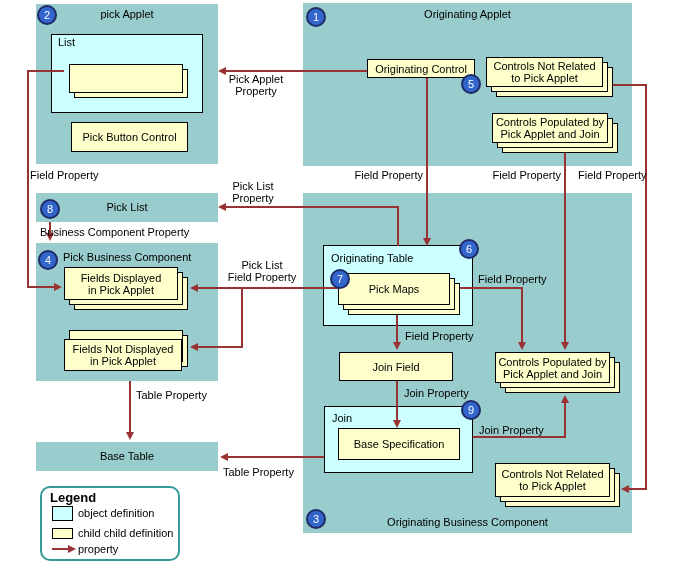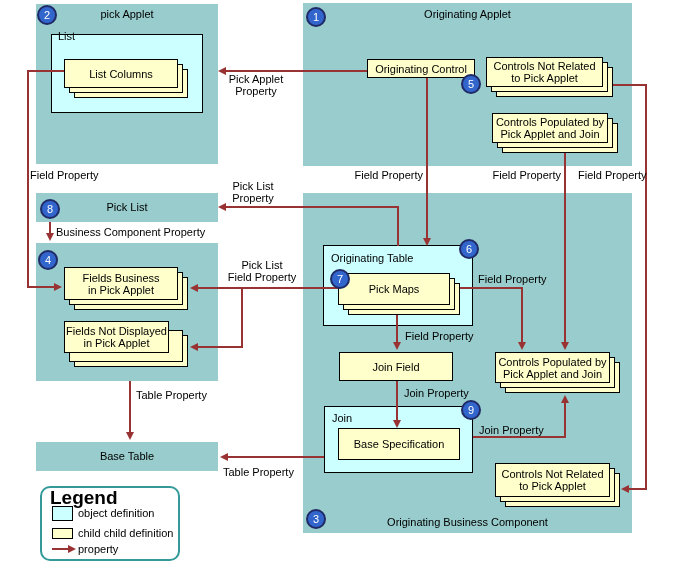--- a/index.html
+++ b/index.html
@@ -20,44 +20,45 @@
          justify-content:center;box-sizing:border-box;z-index:30;}
   .hline{position:absolute;height:2px;background:#993333;z-index:5;}
   .vline{position:absolute;width:2px;background:#993333;z-index:5;}
   .arr{position:absolute;width:0;height:0;z-index:6;}
   .arr.left{border-top:4px solid transparent;border-bottom:4px solid transparent;border-right:8px solid #993333;}
   .arr.right{border-top:4px solid transparent;border-bottom:4px solid transparent;border-left:8px solid #993333;}
   .arr.down{border-left:4px solid transparent;border-right:4px solid transparent;border-top:8px solid #993333;}
   .arr.up{border-left:4px solid transparent;border-right:4px solid transparent;border-bottom:8px solid #993333;}
   .legend{position:absolute;left:40px;top:486px;width:136px;height:71px;background:#fff;
           border:2px solid #339999;border-radius:10px;z-index:20;}
-  .legend .ltitle{position:absolute;left:8px;top:3px;font-size:19px;font-weight:bold;line-height:14px;}
+  .legend .ltitle{position:absolute;left:8px;top:3px;font-size:13px;font-weight:bold;line-height:14px;}
   .legend .swatch{position:absolute;border:1px solid #000;box-sizing:border-box;}
   .legend .ltxt{position:absolute;font-size:11px;line-height:12px;white-space:nowrap;}
 </style>
 </head>
 <body>
 
 <div class="canvas">
 
   <div class="abs teal" style="left:36px;top:4px;width:182px;height:160px"></div>
   <div class="abs teal" style="left:303px;top:3px;width:329px;height:163px"></div>
   <div class="abs teal" style="left:36px;top:193px;width:182px;height:29px"></div>
   <div class="abs teal" style="left:36px;top:243px;width:182px;height:138px"></div>
   <div class="abs teal" style="left:36px;top:442px;width:182px;height:29px"></div>
   <div class="abs teal" style="left:303px;top:193px;width:329px;height:340px"></div>
 
   <div class="ttl center" style="left:36px;top:7px;width:182px;height:14px">pick Applet</div>
   <div class="ttl center" style="left:303px;top:7px;width:329px;height:14px">Originating Applet</div>
   <div class="ttl center" style="left:36px;top:200px;width:182px;height:14px">Pick List</div>
+  <div class="ttl" style="left:63px;top:251px">Pick Business Component</div>
   <div class="ttl center" style="left:36px;top:449px;width:182px;height:14px">Base Table</div>
   <div class="ttl center" style="left:303px;top:515px;width:329px;height:14px">Originating Business Component</div>
 
   <div class="abs cyan" style="left:51px;top:34px;width:152px;height:79px"></div>
-  <div class="ttl" style="left:58px;top:30px">List</div>
+  <div class="ttl" style="left:58px;top:36px">List</div>
 
   <div class="abs cyan" style="left:323px;top:245px;width:150px;height:81px"></div>
   <div class="ttl" style="left:331px;top:252px">Originating Table</div>
 
   <div class="abs cyan" style="left:324px;top:406px;width:149px;height:67px"></div>
   <div class="ttl" style="left:332px;top:412px">Join</div>
 
   <div class="hline" style="left:222px;top:70px;width:145px"></div>
   <div class="arr left" style="left:218px;top:67px"></div>
 
@@ -105,22 +106,22 @@
   <div class="arr up" style="left:561px;top:395px"></div>
 
   <div class="vline" style="left:129px;top:381px;height:51px"></div>
   <div class="arr down" style="left:126px;top:432px"></div>
 
   <div class="hline" style="left:226px;top:456px;width:98px"></div>
   <div class="arr left" style="left:220px;top:453px"></div>
 
   <div class="abs yellow" style="left:74px;top:69px;width:114px;height:29px"></div>
   <div class="abs yellow" style="left:69px;top:64px;width:114px;height:29px"></div>
-  <div class="abs yellow center boxtxt" style="left:64px;top:59px;width:114px;height:29px">List Columns</div>
-
+
+  <div class="abs yellow center boxtxt" style="left:71px;top:122px;width:117px;height:30px">Pick Button Control</div>
 
   <div class="abs yellow center boxtxt" style="left:367px;top:59px;width:108px;height:19px">Originating Control</div>
 
   <div class="abs yellow" style="left:496px;top:67px;width:117px;height:30px"></div>
   <div class="abs yellow" style="left:491px;top:62px;width:117px;height:30px"></div>
   <div class="abs yellow center boxtxt" style="left:486px;top:57px;width:117px;height:30px">
     <div>
         <span class="bl">Controls Not Related</span>
         <span class="bl">to Pick Applet</span>
       </div>
@@ -132,28 +133,28 @@
     <div>
         <span class="bl">Controls Populated by</span>
         <span class="bl">Pick Applet and Join</span>
       </div>
   </div>
 
   <div class="abs yellow" style="left:74px;top:277px;width:114px;height:33px"></div>
   <div class="abs yellow" style="left:69px;top:272px;width:114px;height:33px"></div>
   <div class="abs yellow center boxtxt" style="left:64px;top:267px;width:114px;height:33px">
     <div>
-        <span class="bl">Fields Business</span>
+        <span class="bl">Fields Displayed</span>
         <span class="bl">in Pick Applet</span>
       </div>
   </div>
 
   <div class="abs yellow" style="left:74px;top:335px;width:114px;height:32px"></div>
   <div class="abs yellow" style="left:69px;top:330px;width:114px;height:32px"></div>
-  <div class="abs yellow center boxtxt" style="left:64px;top:321px;width:105px;height:32px">
+  <div class="abs yellow center boxtxt" style="left:64px;top:339px;width:118px;height:32px">
     <div>
         <span class="bl">Fields Not Displayed</span>
         <span class="bl">in Pick Applet</span>
       </div>
   </div>
 
   <div class="abs yellow" style="left:348px;top:283px;width:112px;height:32px"></div>
   <div class="abs yellow" style="left:343px;top:278px;width:112px;height:32px"></div>
   <div class="abs yellow center boxtxt" style="left:338px;top:273px;width:112px;height:32px">Pick Maps</div>
 
@@ -191,21 +192,21 @@
 
   <div class="lbl2" style="left:220px;top:73px;width:72px">
       <span class="bl">Pick Applet</span>
       <span class="bl">Property</span>
     </div>
   <div class="lbl" style="left:30px;top:169px">Field Property</div>
   <div class="lbl2" style="left:222px;top:180px;width:62px">
       <span class="bl">Pick List</span>
       <span class="bl">Property</span>
     </div>
-  <div class="lbl" style="left:56px;top:226px">Business Component Property</div>
+  <div class="lbl" style="left:40px;top:226px">Business Component Property</div>
   <div class="lbl2" style="left:224px;top:259px;width:76px">
       <span class="bl">Pick List</span>
       <span class="bl">Field Property</span>
     </div>
   <div class="lbl" style="left:345px;top:169px;width:78px;text-align:right">Field Property</div>
   <div class="lbl" style="left:483px;top:169px;width:78px;text-align:right">Field Property</div>
   <div class="lbl" style="left:578px;top:169px">Field Property</div>
   <div class="lbl" style="left:478px;top:273px">Field Property</div>
   <div class="lbl" style="left:405px;top:330px">Field Property</div>
   <div class="lbl" style="left:404px;top:387px">Join Property</div>

